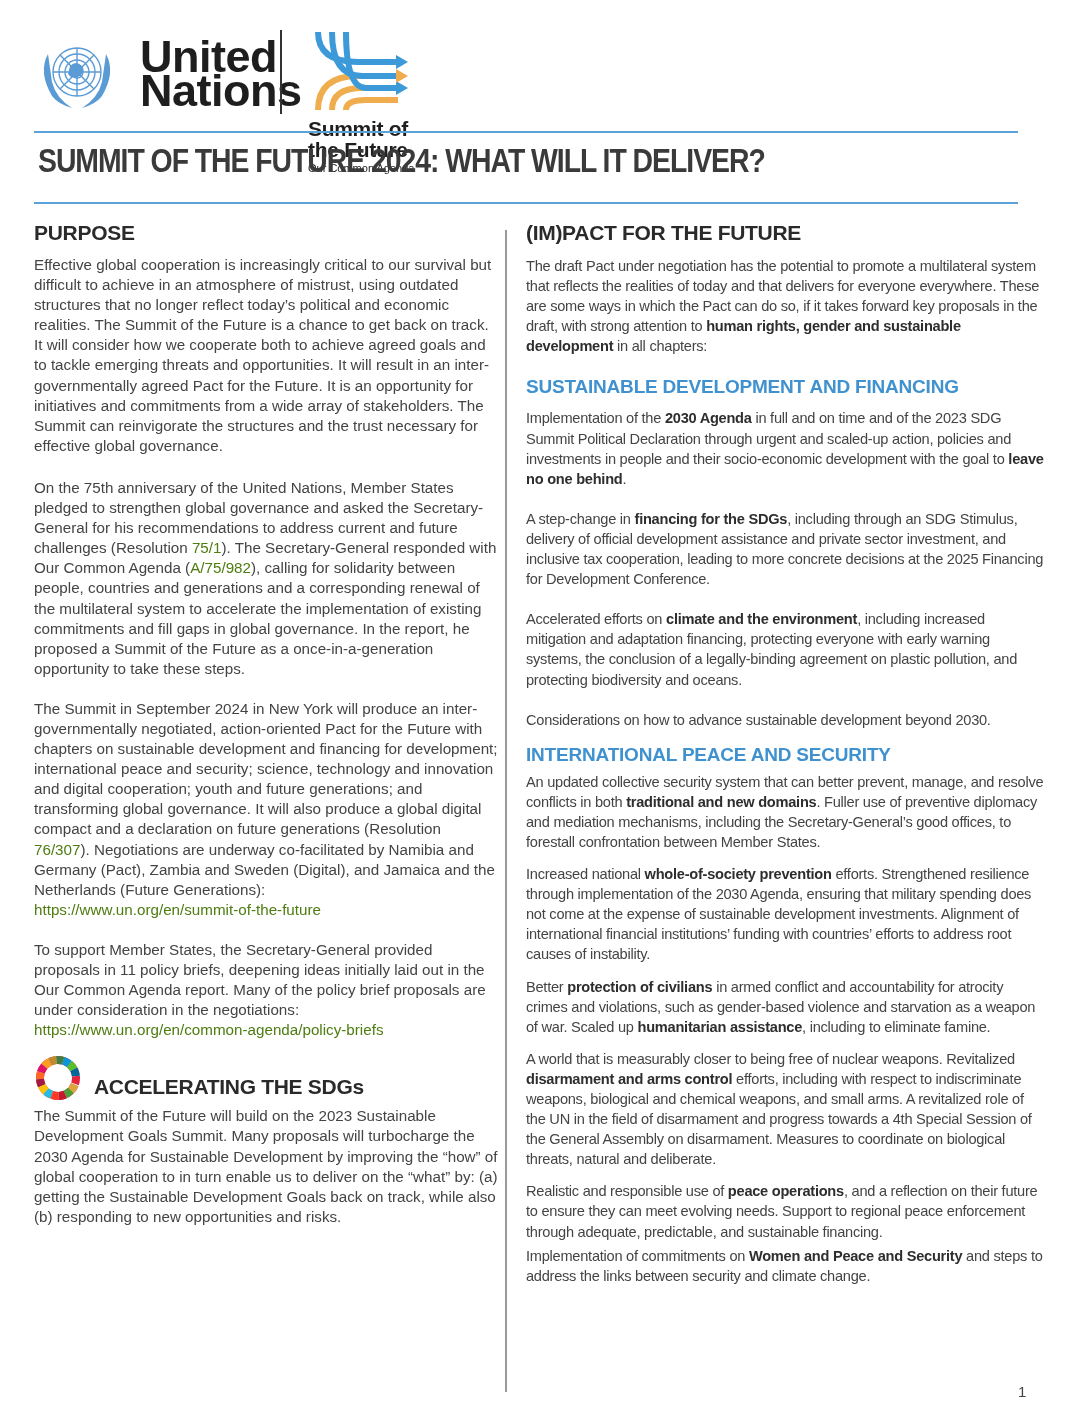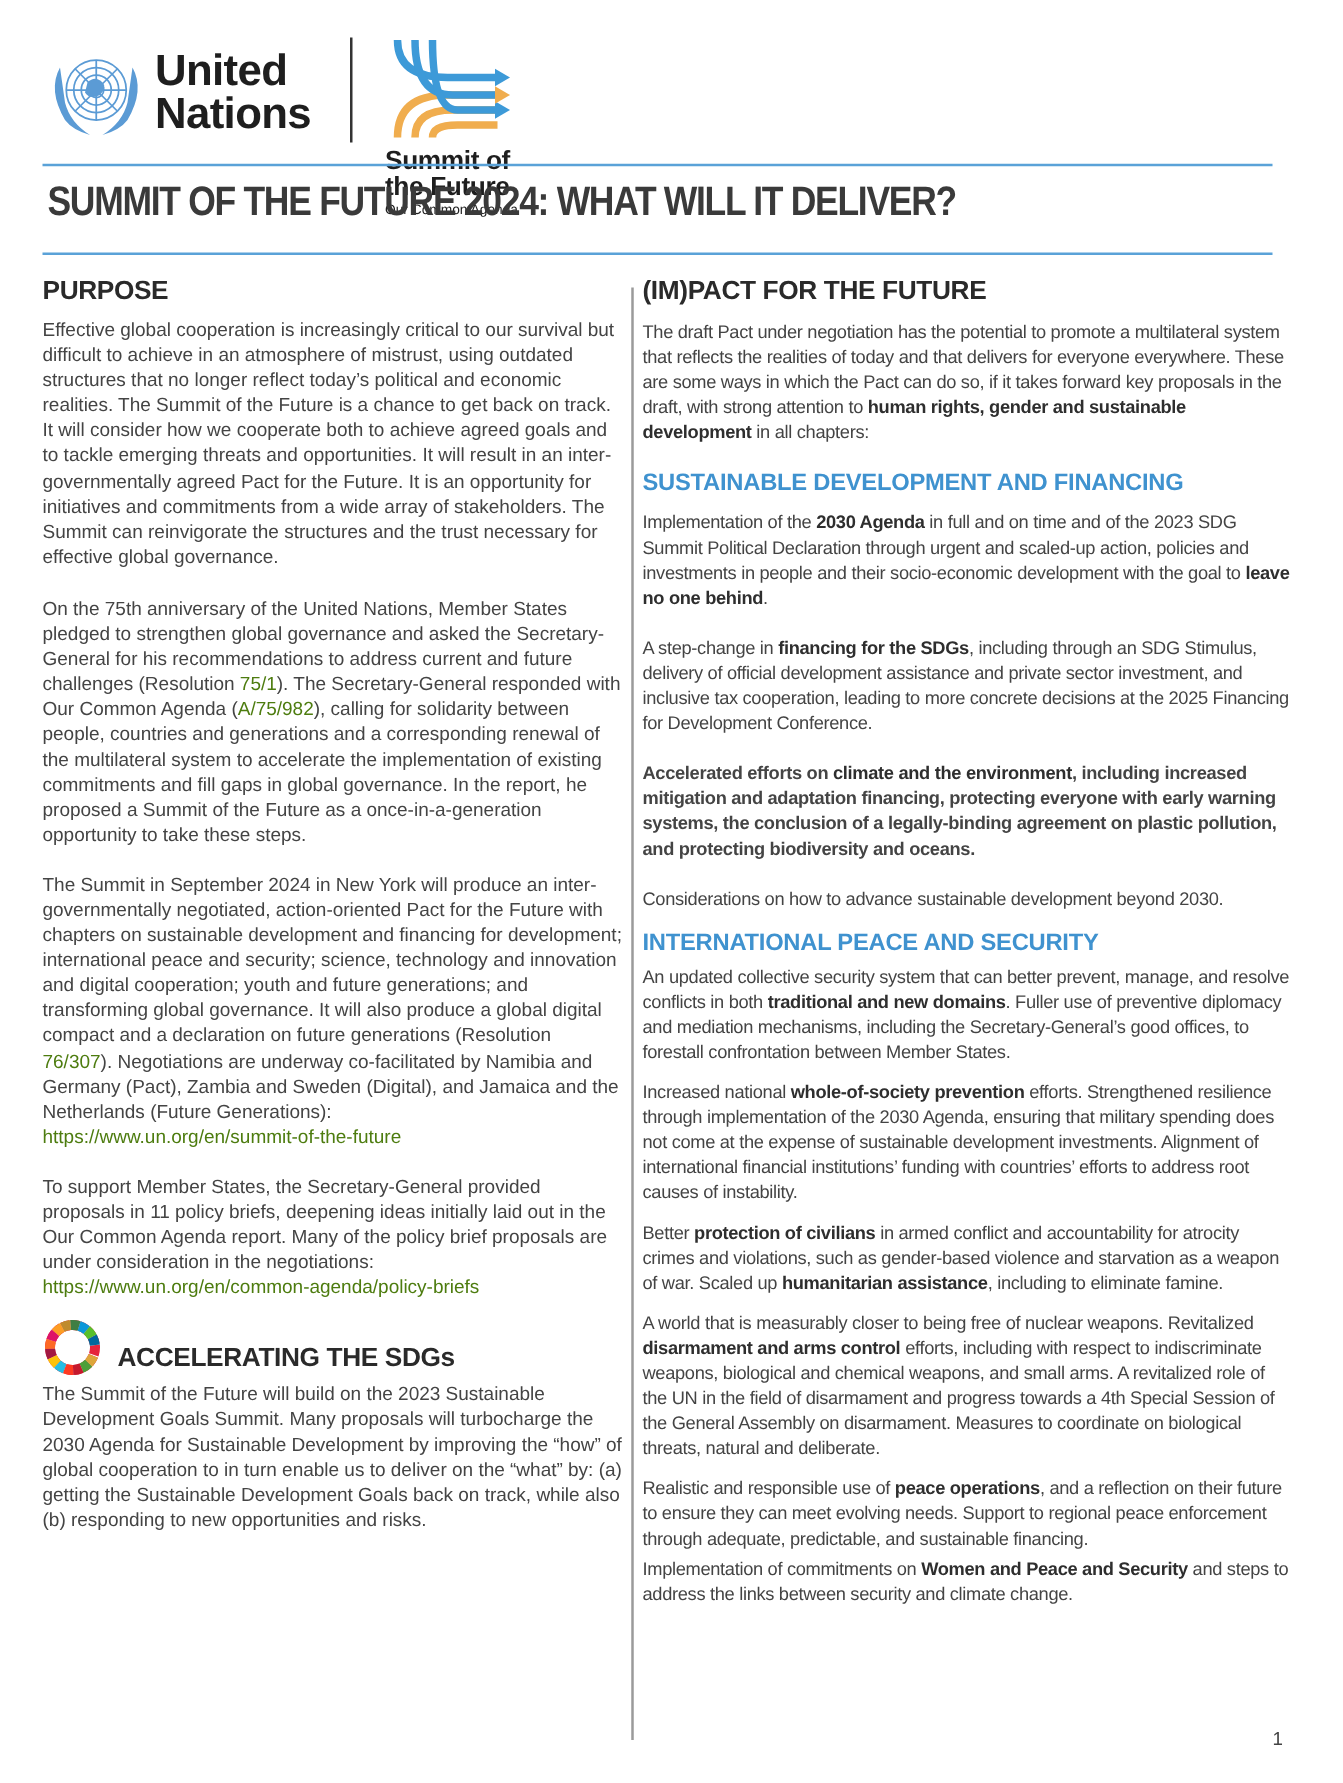--- a/index.html
+++ b/index.html
@@ -2,36 +2,36 @@
 <html><head>
 <meta charset="utf-8">
 <style>
   * { margin: 0; padding: 0; box-sizing: border-box; }
   html, body { width: 1074px; height: 1426px; background: #ffffff; overflow: hidden; }
   body { position: relative; font-family: "Liberation Sans", "DejaVu Sans", sans-serif; color: #3a3a3a; }
 
   .header { position: absolute; left: 0; top: 0; width: 1074px; height: 125px; }
   .un-logo { position: absolute; left: 34px; top: 36px; display: flex; align-items: center; }
   .un-emblem { width: 86px; height: 76px; }
-  .un-wordmark { margin-left: 4px; font-family: "Liberation Sans", sans-serif; font-weight: bold; font-size: 35px; line-height: 34px; color: #1e1e1e; letter-spacing: -0.5px; }
+  .un-wordmark { margin-left: 20px; font-family: "Liberation Sans", sans-serif; font-weight: bold; font-size: 45px; line-height: 34px; color: #1e1e1e; letter-spacing: -0.5px; }
   .logo-divider { position: absolute; left: 280px; top: 30px; width: 2px; height: 84px; background: #333; }
   .sof-logo { position: absolute; left: 312px; top: 30px; display: flex; align-items: flex-start; flex-direction: column; }
   .sof-mark { width: 100px; height: 84px; }
   .sof-text { margin-left: -4px; margin-top: 4px; }
   .sof-title { font-weight: bold; font-size: 21px; line-height: 21px; color: #1e1e1e; letter-spacing: -0.3px; }
   .sof-sub { font-size: 11px; color: #1e1e1e; margin-top: 2px; }
 
   .rule { position: absolute; left: 34px; width: 984px; height: 2px; background: #5aa2d8; }
   .rule.top { top: 131px; }
   .rule.bottom { top: 202px; }
   .page-title { position: absolute; left: 38px; top: 142px; font-family: "Liberation Sans", sans-serif; font-weight: bold; font-size: 33px; color: #3a3a3a; letter-spacing: -1.2px; transform: scaleX(0.86); transform-origin: left; white-space: nowrap; }
 
   .col { position: absolute; top: 218px; }
   .col.left { left: 34px; width: 464px; }
-  .col.right { left: 514px; width: 520px; }
+  .col.right { left: 526px; width: 520px; }
   .col-divider { position: absolute; left: 505px; top: 230px; width: 2px; height: 1162px; background: #9a9a9a; }
 
   h2 { font-weight: bold; font-size: 21px; color: #2a2a2a; letter-spacing: -0.3px; margin-bottom: 7px; line-height: 30px; }
   h3 { font-weight: bold; font-size: 19px; color: #3f92cf; letter-spacing: -0.2px; line-height: 26px; }
   p { font-size: 15.2px; line-height: 20.1px; color: #444; }
   .right p { font-size: 14.6px; letter-spacing: -0.25px; }
   b { color: #2e2e2e; }
   a, .link { color: #4d7c0f; text-decoration: none; }
 
   .sdg-head { display: flex; align-items: flex-end; margin-top: 14px; margin-bottom: 4px; }
@@ -156,21 +156,21 @@
   </section>
 
   <section style="margin-top:18px;">
     <h3 style="margin-bottom:8px;">SUSTAINABLE DEVELOPMENT AND FINANCING</h3>
     <p>
       <span>Implementation of the </span><b>2030 Agenda</b><span> in full and on time and of the 2023 SDG Summit Political Declaration through urgent and scaled-up action, policies and investments in people and their socio-economic development with the goal to </span><b>leave no one behind</b><span>.</span>
     </p>
     <p style="margin-top:20px;">
       <span>A step-change in </span><b>financing for the SDGs</b><span>, including through an SDG Stimulus, delivery of official development assistance and private sector investment, and inclusive tax cooperation, leading to more concrete decisions at the 2025 Financing for Development Conference.</span>
     </p>
-    <p style="margin-top:20px;font-weight:bold;">
+    <p style="margin-top:20px;">
       <span>Accelerated efforts on </span><b>climate and the environment</b><span>, including increased mitigation and adaptation financing, protecting everyone with early warning systems, the conclusion of a legally-binding agreement on plastic pollution, and protecting biodiversity and oceans.</span>
     </p>
     <p style="margin-top:20px;">
       <span>Considerations on how to advance sustainable development beyond 2030.</span>
     </p>
   </section>
 
   <section style="margin-top:12px;">
     <h3 style="margin-bottom:4px;">INTERNATIONAL PEACE AND SECURITY</h3>
     <p>

